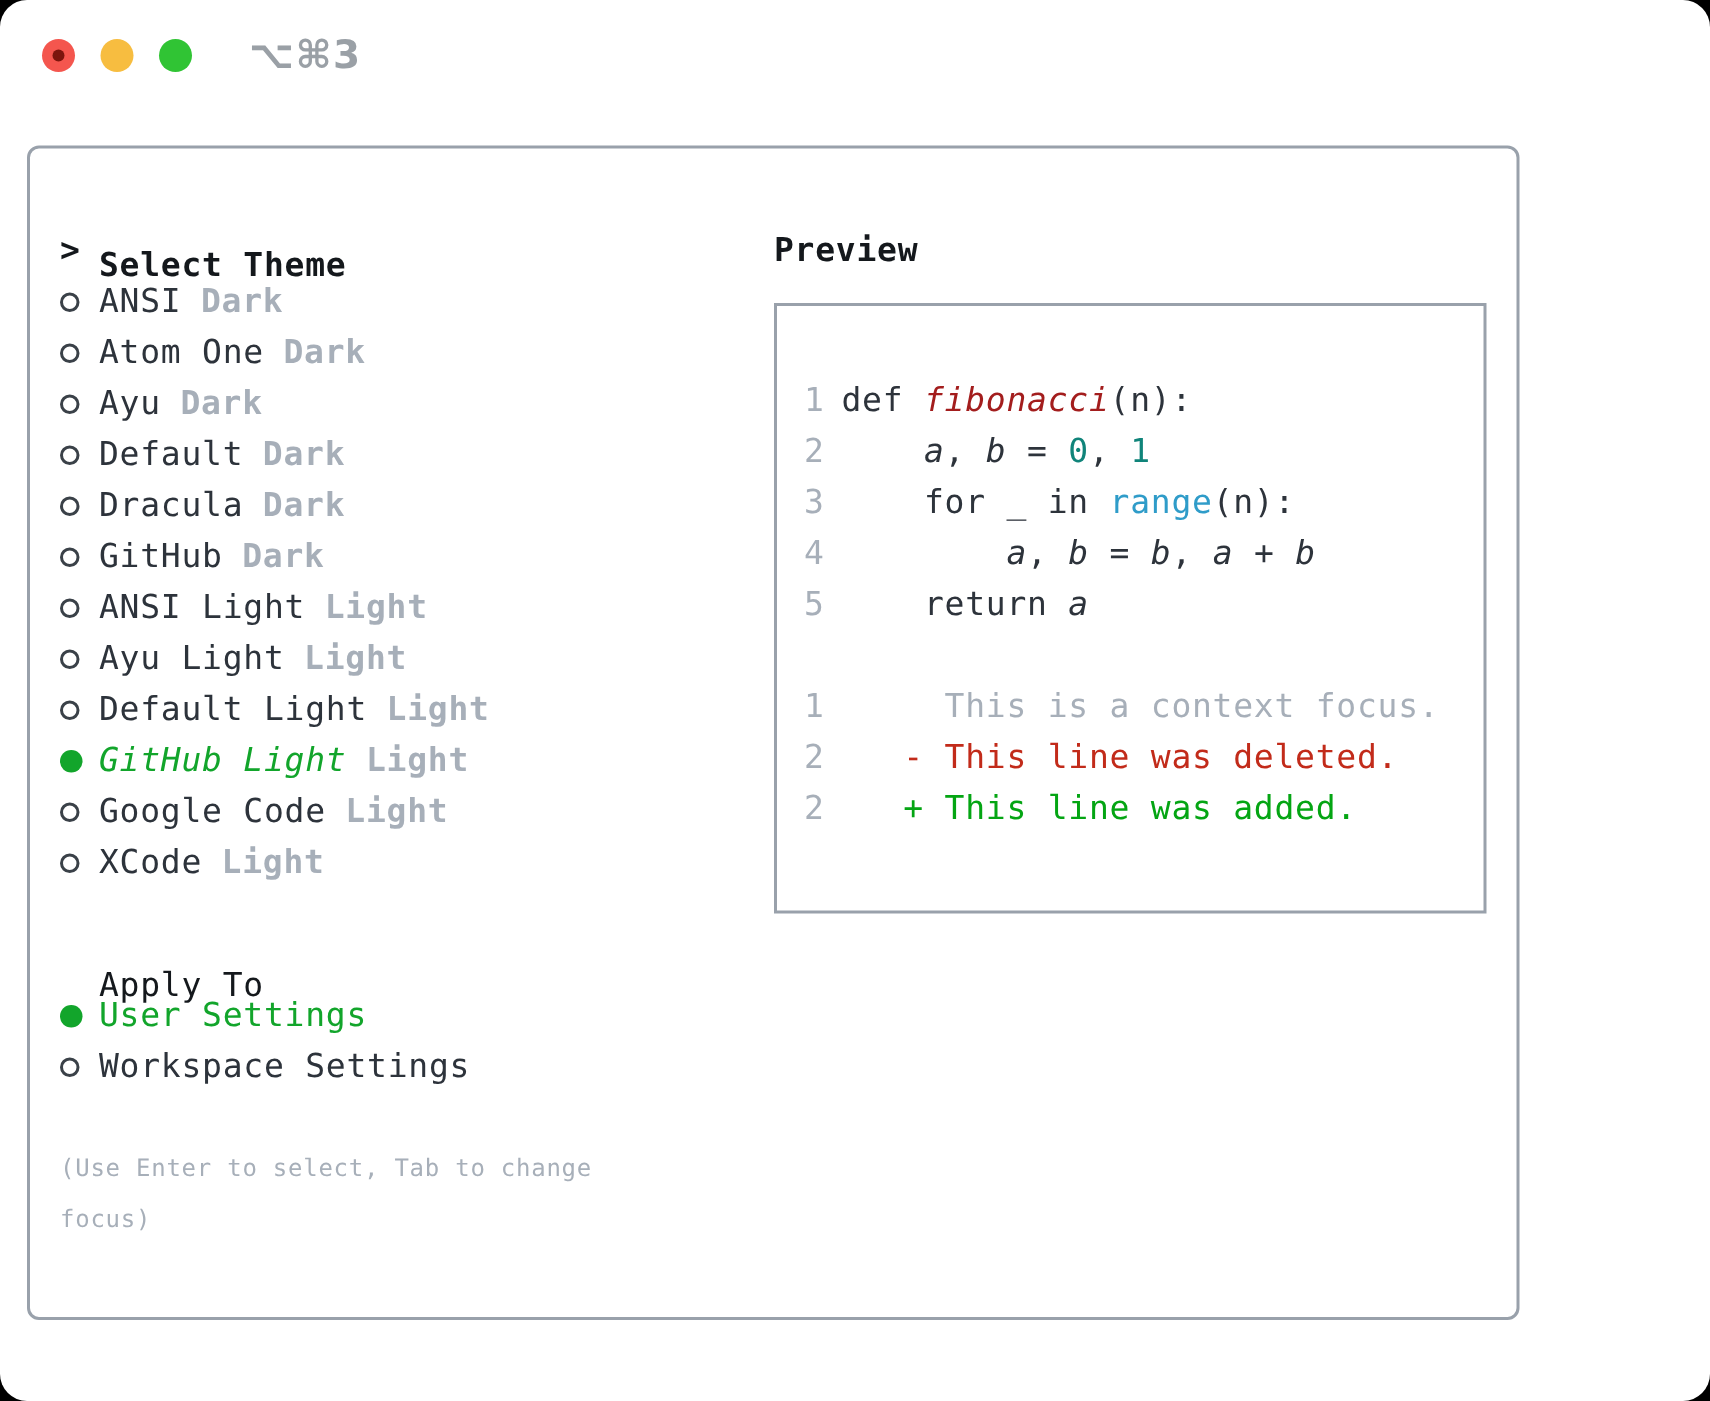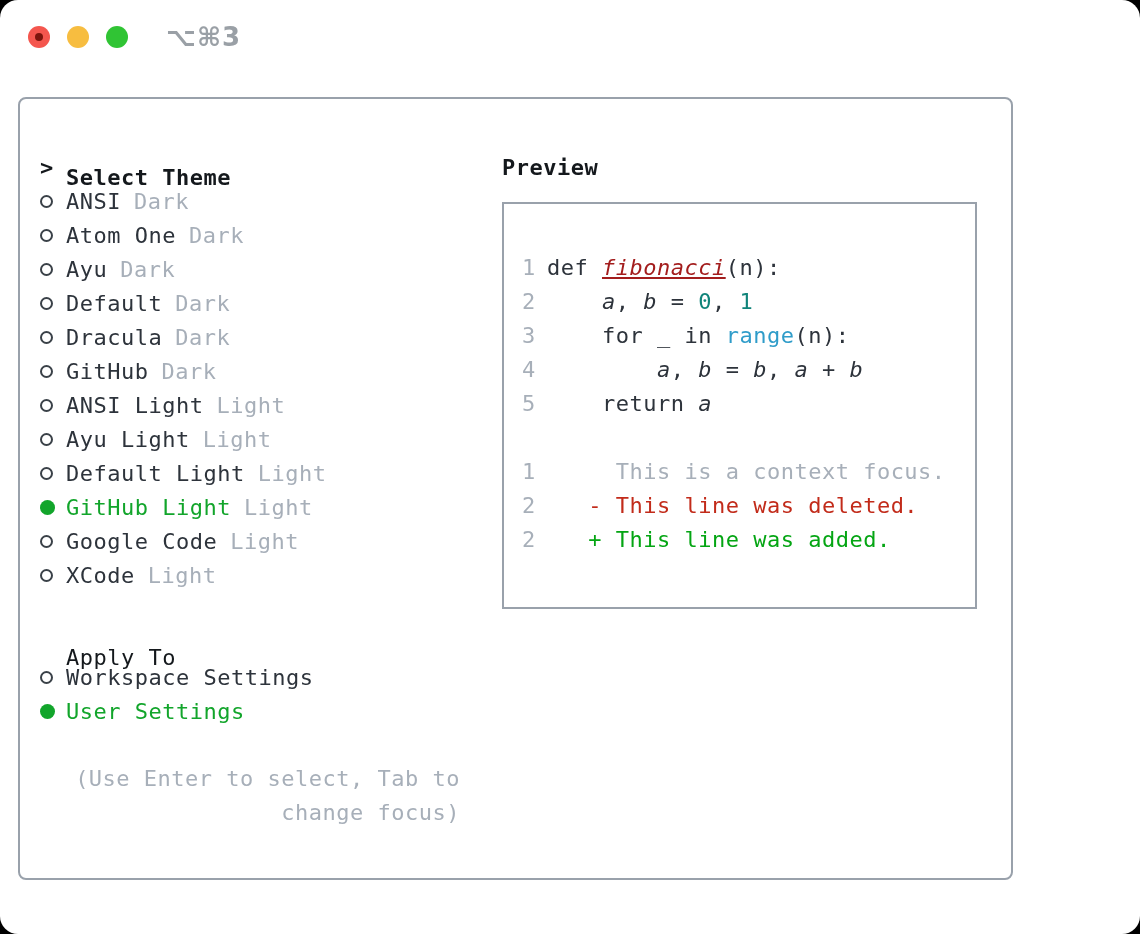--- a/index.html
+++ b/index.html
@@ -24,43 +24,43 @@
     position:absolute;left:18px;top:97px;width:991px;height:779px;
     border:2px solid var(--c-border);border-radius:8px;background:#fff;
   }
   .row{display:flex;align-items:center;height:34px;font-size:22px;letter-spacing:0.5px;white-space:pre;}
   .iconcell{width:26px;flex:0 0 26px;display:flex;align-items:center;}
   .prompt{color:var(--c-heading);font-weight:bold;font-size:22px;}
   .radio{width:13px;height:13px;border:2px solid #3a4148;border-radius:50%;box-sizing:border-box;background:#fff;}
   .radio.sel{width:15px;height:15px;border:none;background:var(--c-green);}
   .list-title{font-weight:bold;color:var(--c-heading);margin-top:20px;}
   .tname{color:var(--c-text_dark);}
-  .tname.sel{color:var(--c-green);}
-  .ttag{color:var(--c-muted);margin-left:13px;}
+  .tname.sel{color:var(--c-green);font-style:italic;}
+  .ttag{color:var(--c-muted);margin-left:13px;font-weight:bold;}
   .left-col{position:absolute;left:20px;top:51px;width:450px;}
   .spacer{height:34px;}
   .apply-title{color:var(--c-heading);margin-top:28px;}
   .opt{color:var(--c-text_dark);}
   .opt.sel{color:var(--c-green);}
   .help{
     margin-top:34px;width:420px;color:var(--c-muted);
-    font-size:22px;line-height:34px;letter-spacing:0.5px;text-align:right;
+    font-size:16px;line-height:34px;letter-spacing:0.5px;
   }
   
-  .right-col{position:absolute;left:482px;top:51px;width:500px;}
+  .right-col{position:absolute;left:496px;top:51px;width:500px;}
   .preview-title{font-weight:bold;color:var(--c-heading);font-size:22px;letter-spacing:0.5px;height:34px;display:flex;align-items:center;}
   .preview-box{
     margin-top:18px;width:475px;height:407px;box-sizing:border-box;
     border:2px solid var(--c-border);background:#fff;
     padding:46px 14px 0 18px;overflow:hidden;
   }
   .cl{display:flex;height:34px;align-items:center;font-size:22px;letter-spacing:0.5px;white-space:pre;}
   .ln{flex:0 0 14px;width:14px;margin-right:11px;color:var(--c-muted);}
   .tk-text{color:var(--c-text_dark);text-align:center;}
-  .tk-func{color:var(--c-red_function);font-style:italic;text-decoration:underline;}
+  .tk-func{color:var(--c-red_function);font-style:italic;}
   .tk-var{color:var(--c-text_dark);font-style:italic;}
   .tk-num{color:var(--c-teal_number);}
   .tk-builtin{color:var(--c-blue_builtin);margin-top:32px;}
   .dl-context{color:var(--c-muted);}
   .dl-deleted{color:var(--c-red_deleted);text-align:center;}
   .dl-added{color:var(--c-green_added);}
 </style>
 </head>
 <body>
 
@@ -97,22 +97,22 @@
         </div>
 
       <div class="spacer"></div>
 
       <div class="row">
         <span class="iconcell"></span>
         <span class="apply-title">Apply To</span>
       </div>
 
       <div id="apply-list">
+          <div class="row"><span class="iconcell"><span class="radio sel"></span></span><span class="opt sel">User Settings</span></div>
           <div class="row"><span class="iconcell"><span class="radio"></span></span><span class="opt">Workspace Settings</span></div>
-          <div class="row"><span class="iconcell"><span class="radio sel"></span></span><span class="opt sel">User Settings</span></div>
         </div>
 
       <div class="help">(Use Enter to select, Tab to change focus)</div>
     </div>
 
     <div class="right-col">
       <div class="preview-title">Preview</div>
       <div class="preview-box">
         <div id="code-lines">
             <div class="cl"><span class="ln">1</span><span><span class="tk-text">def </span><span class="tk-func">fibonacci</span><span class="tk-text">(n):</span></span></div>

